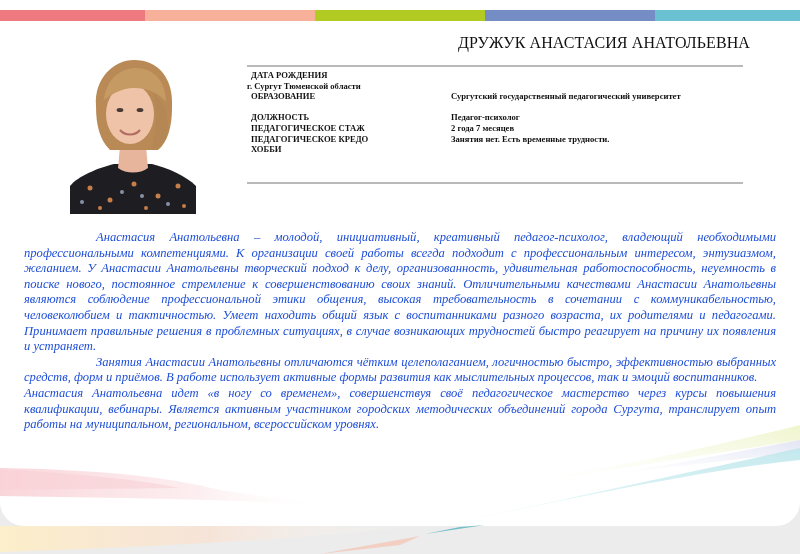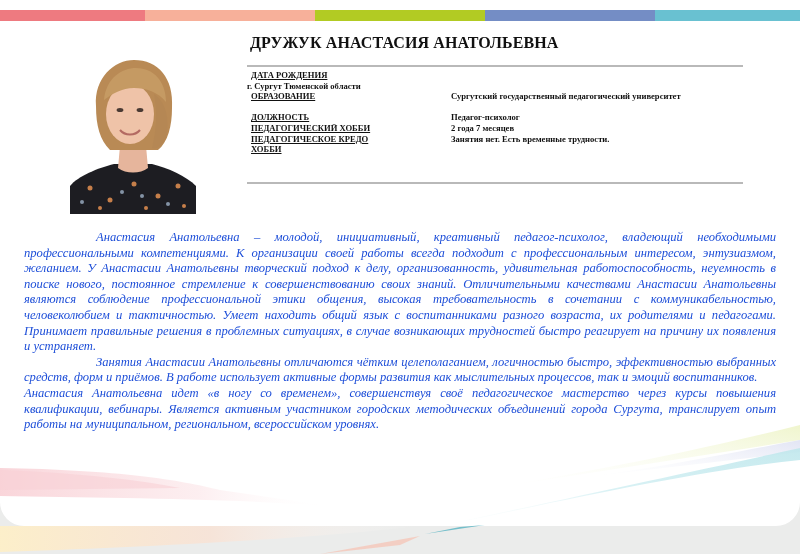--- a/index.html
+++ b/index.html
@@ -33,43 +33,43 @@
       left: 70px; top: 54px;
       width: 126px; height: 160px;
       overflow: hidden;
       background: #fff;
     }
 
     .person-name {
       position: absolute;
       left: 250px; top: 34px;
       width: 500px;
-      text-align: left;
-      font-weight: bold;
+      text-align: right;
+      font-weight: normal;
       font-size: 16px;
       letter-spacing: 0.1px;
     }
 
     .info-table {
       position: absolute;
       left: 247px; top: 65px;
       width: 496px; height: 119px;
       border-top: 2px solid #b9b9b9;
       border-bottom: 2px solid #b9b9b9;
       padding-top: 3px;
     }
     .info-row {
       display: flex;
       height: 10.6px;
       line-height: 10.6px;
       font-size: 8.6px;
       font-weight: bold;
       white-space: nowrap;
     }
-    .info-row .k { width: 204px; padding-left: 4px; text-decoration: underline; }
+    .info-row .k { width: 204px; padding-left: 4px; }
     .info-row .v { flex: 1; }
 
     .bio {
       position: absolute;
       left: 24px; top: 230px;
       width: 752px;
       font-style: italic;
       font-size: 12.6px;
       line-height: 15.6px;
       text-align: justify;
@@ -187,21 +187,21 @@
     <span class="k">ОБРАЗОВАНИЕ</span>
     <span class="v">Сургутский государственный педагогический университет</span>
   </div>
   <div class="info-row">
   </div>
   <div class="info-row">
     <span class="k">ДОЛЖНОСТЬ</span>
     <span class="v">Педагог-психолог</span>
   </div>
   <div class="info-row">
-    <span class="k">ПЕДАГОГИЧЕСКИЙ ХОББИ</span>
+    <span class="k">ПЕДАГОГИЧЕСКОЕ СТАЖ</span>
     <span class="v">2 года 7 месяцев</span>
   </div>
   <div class="info-row">
     <span class="k">ПЕДАГОГИЧЕСКОЕ КРЕДО</span>
     <span class="v">Занятия нет. Есть временные трудности.</span>
   </div>
   <div class="info-row">
     <span class="k">ХОББИ</span>
   </div>
 </div>

